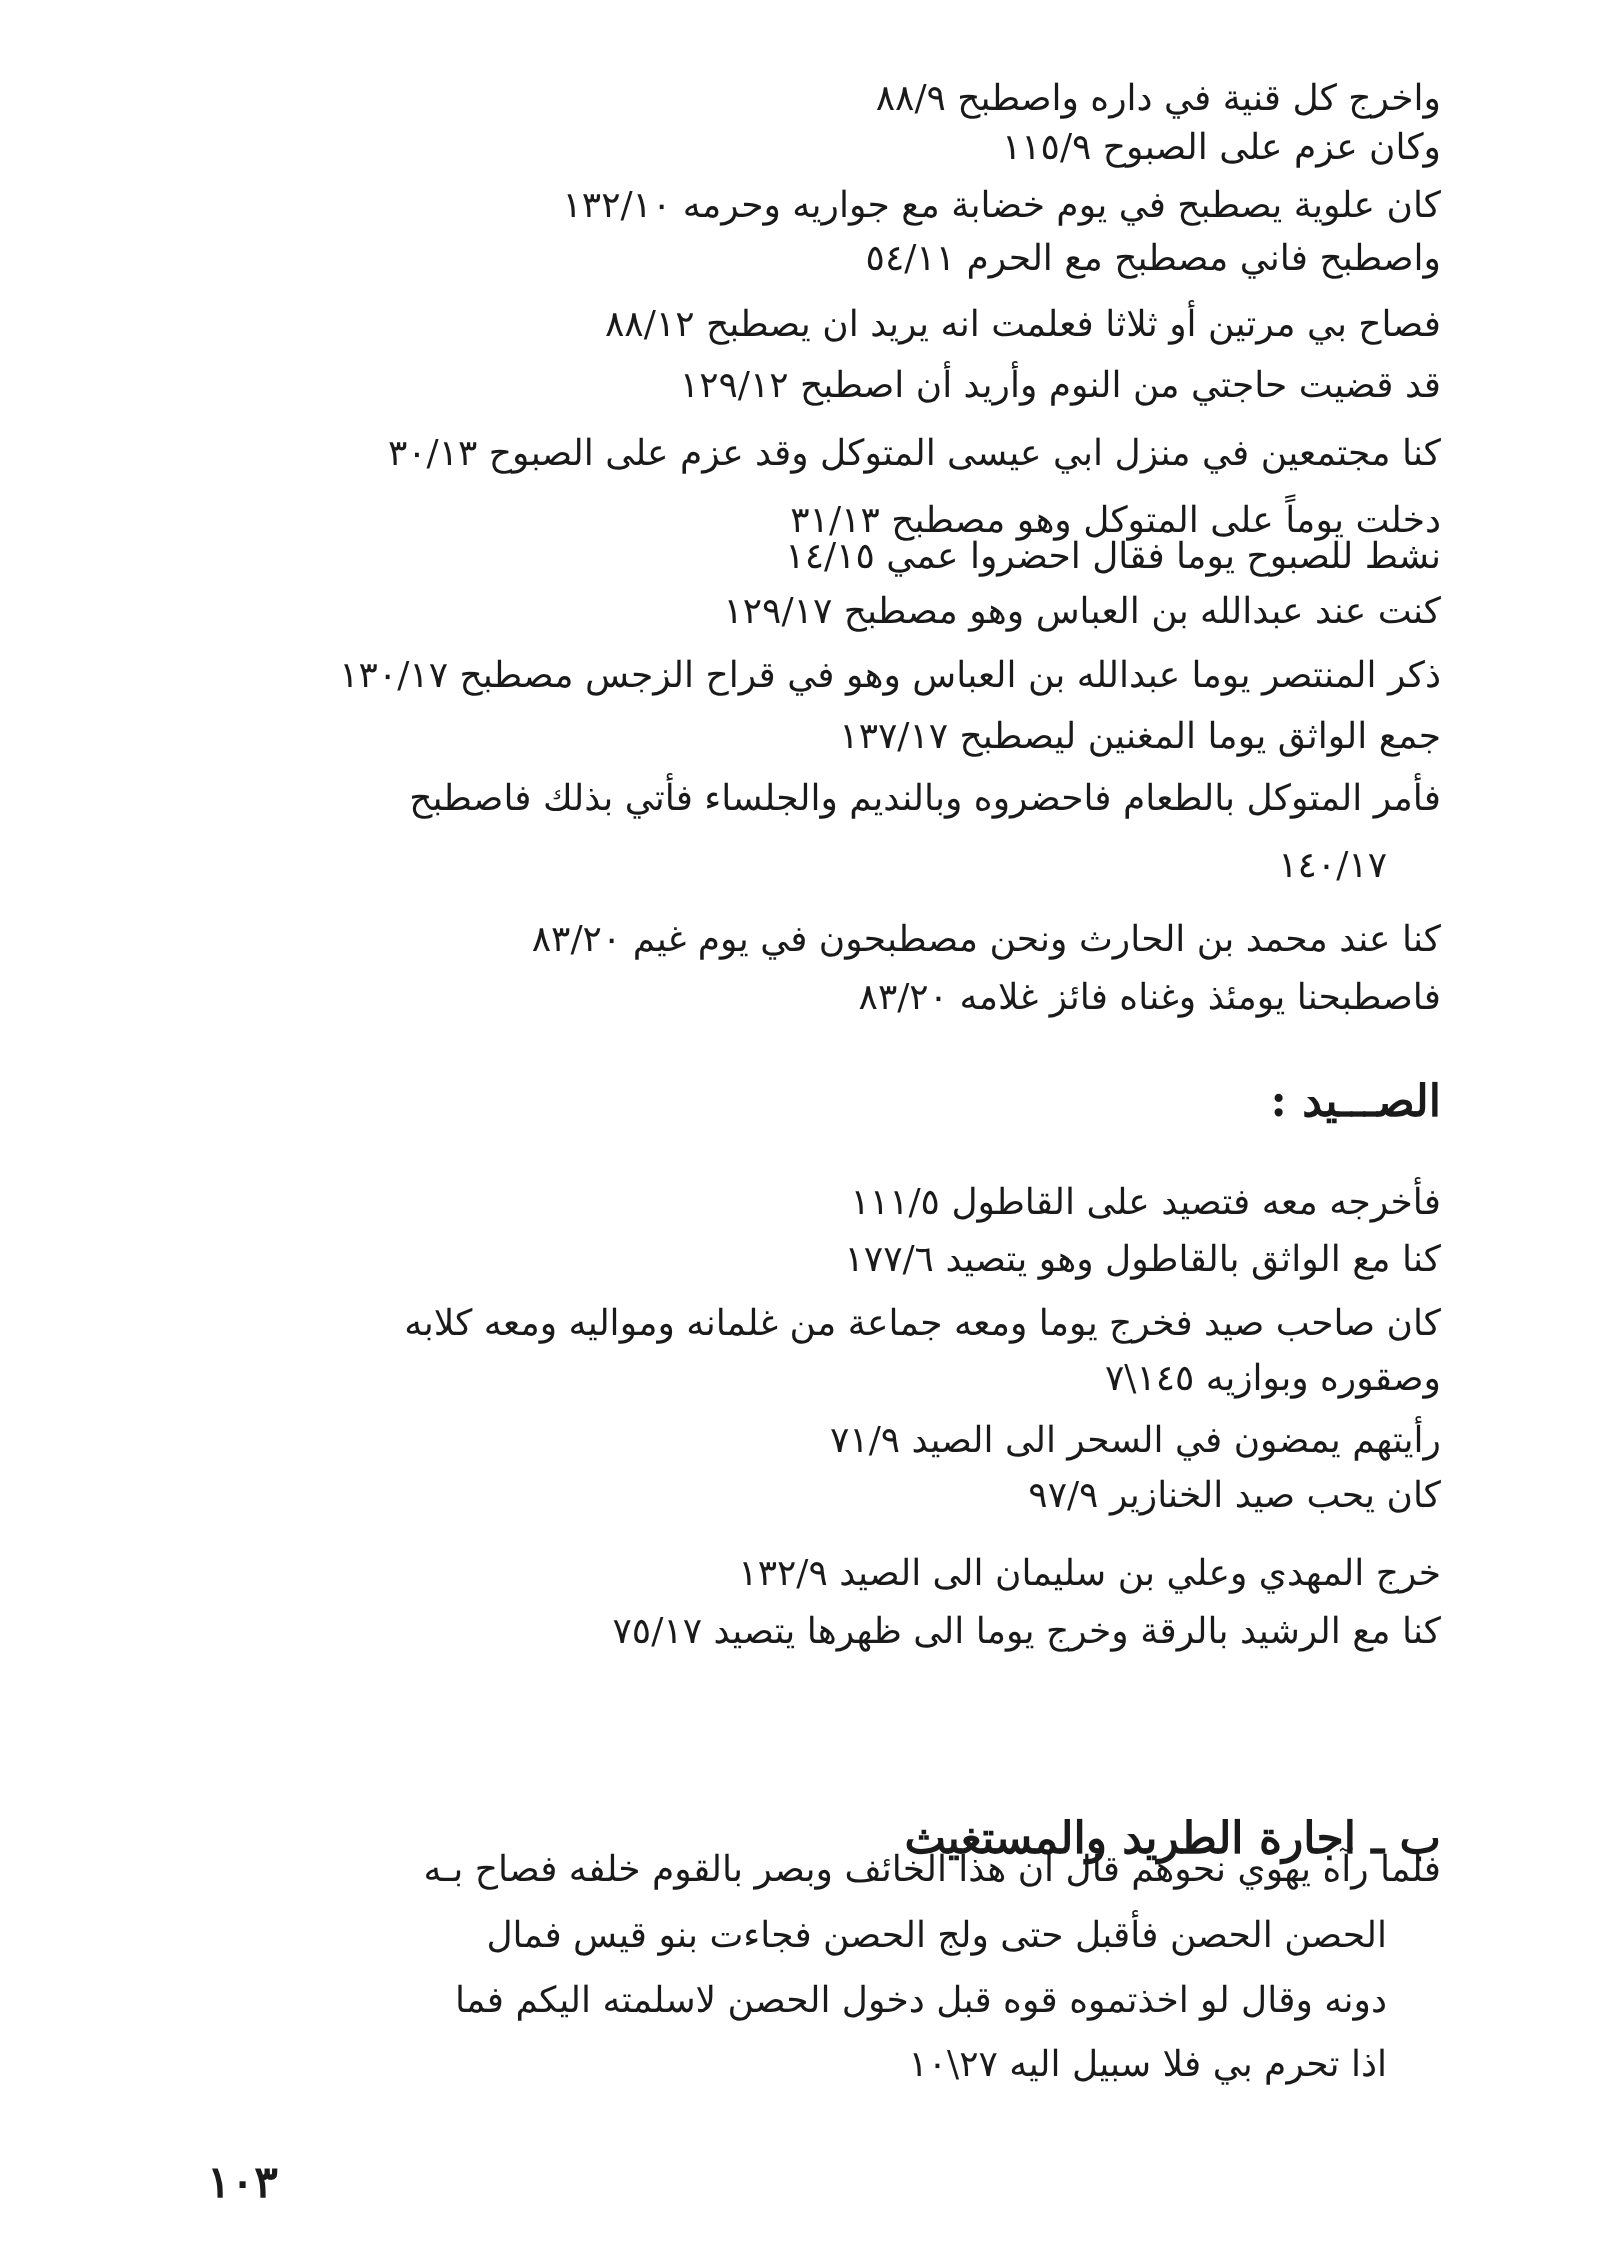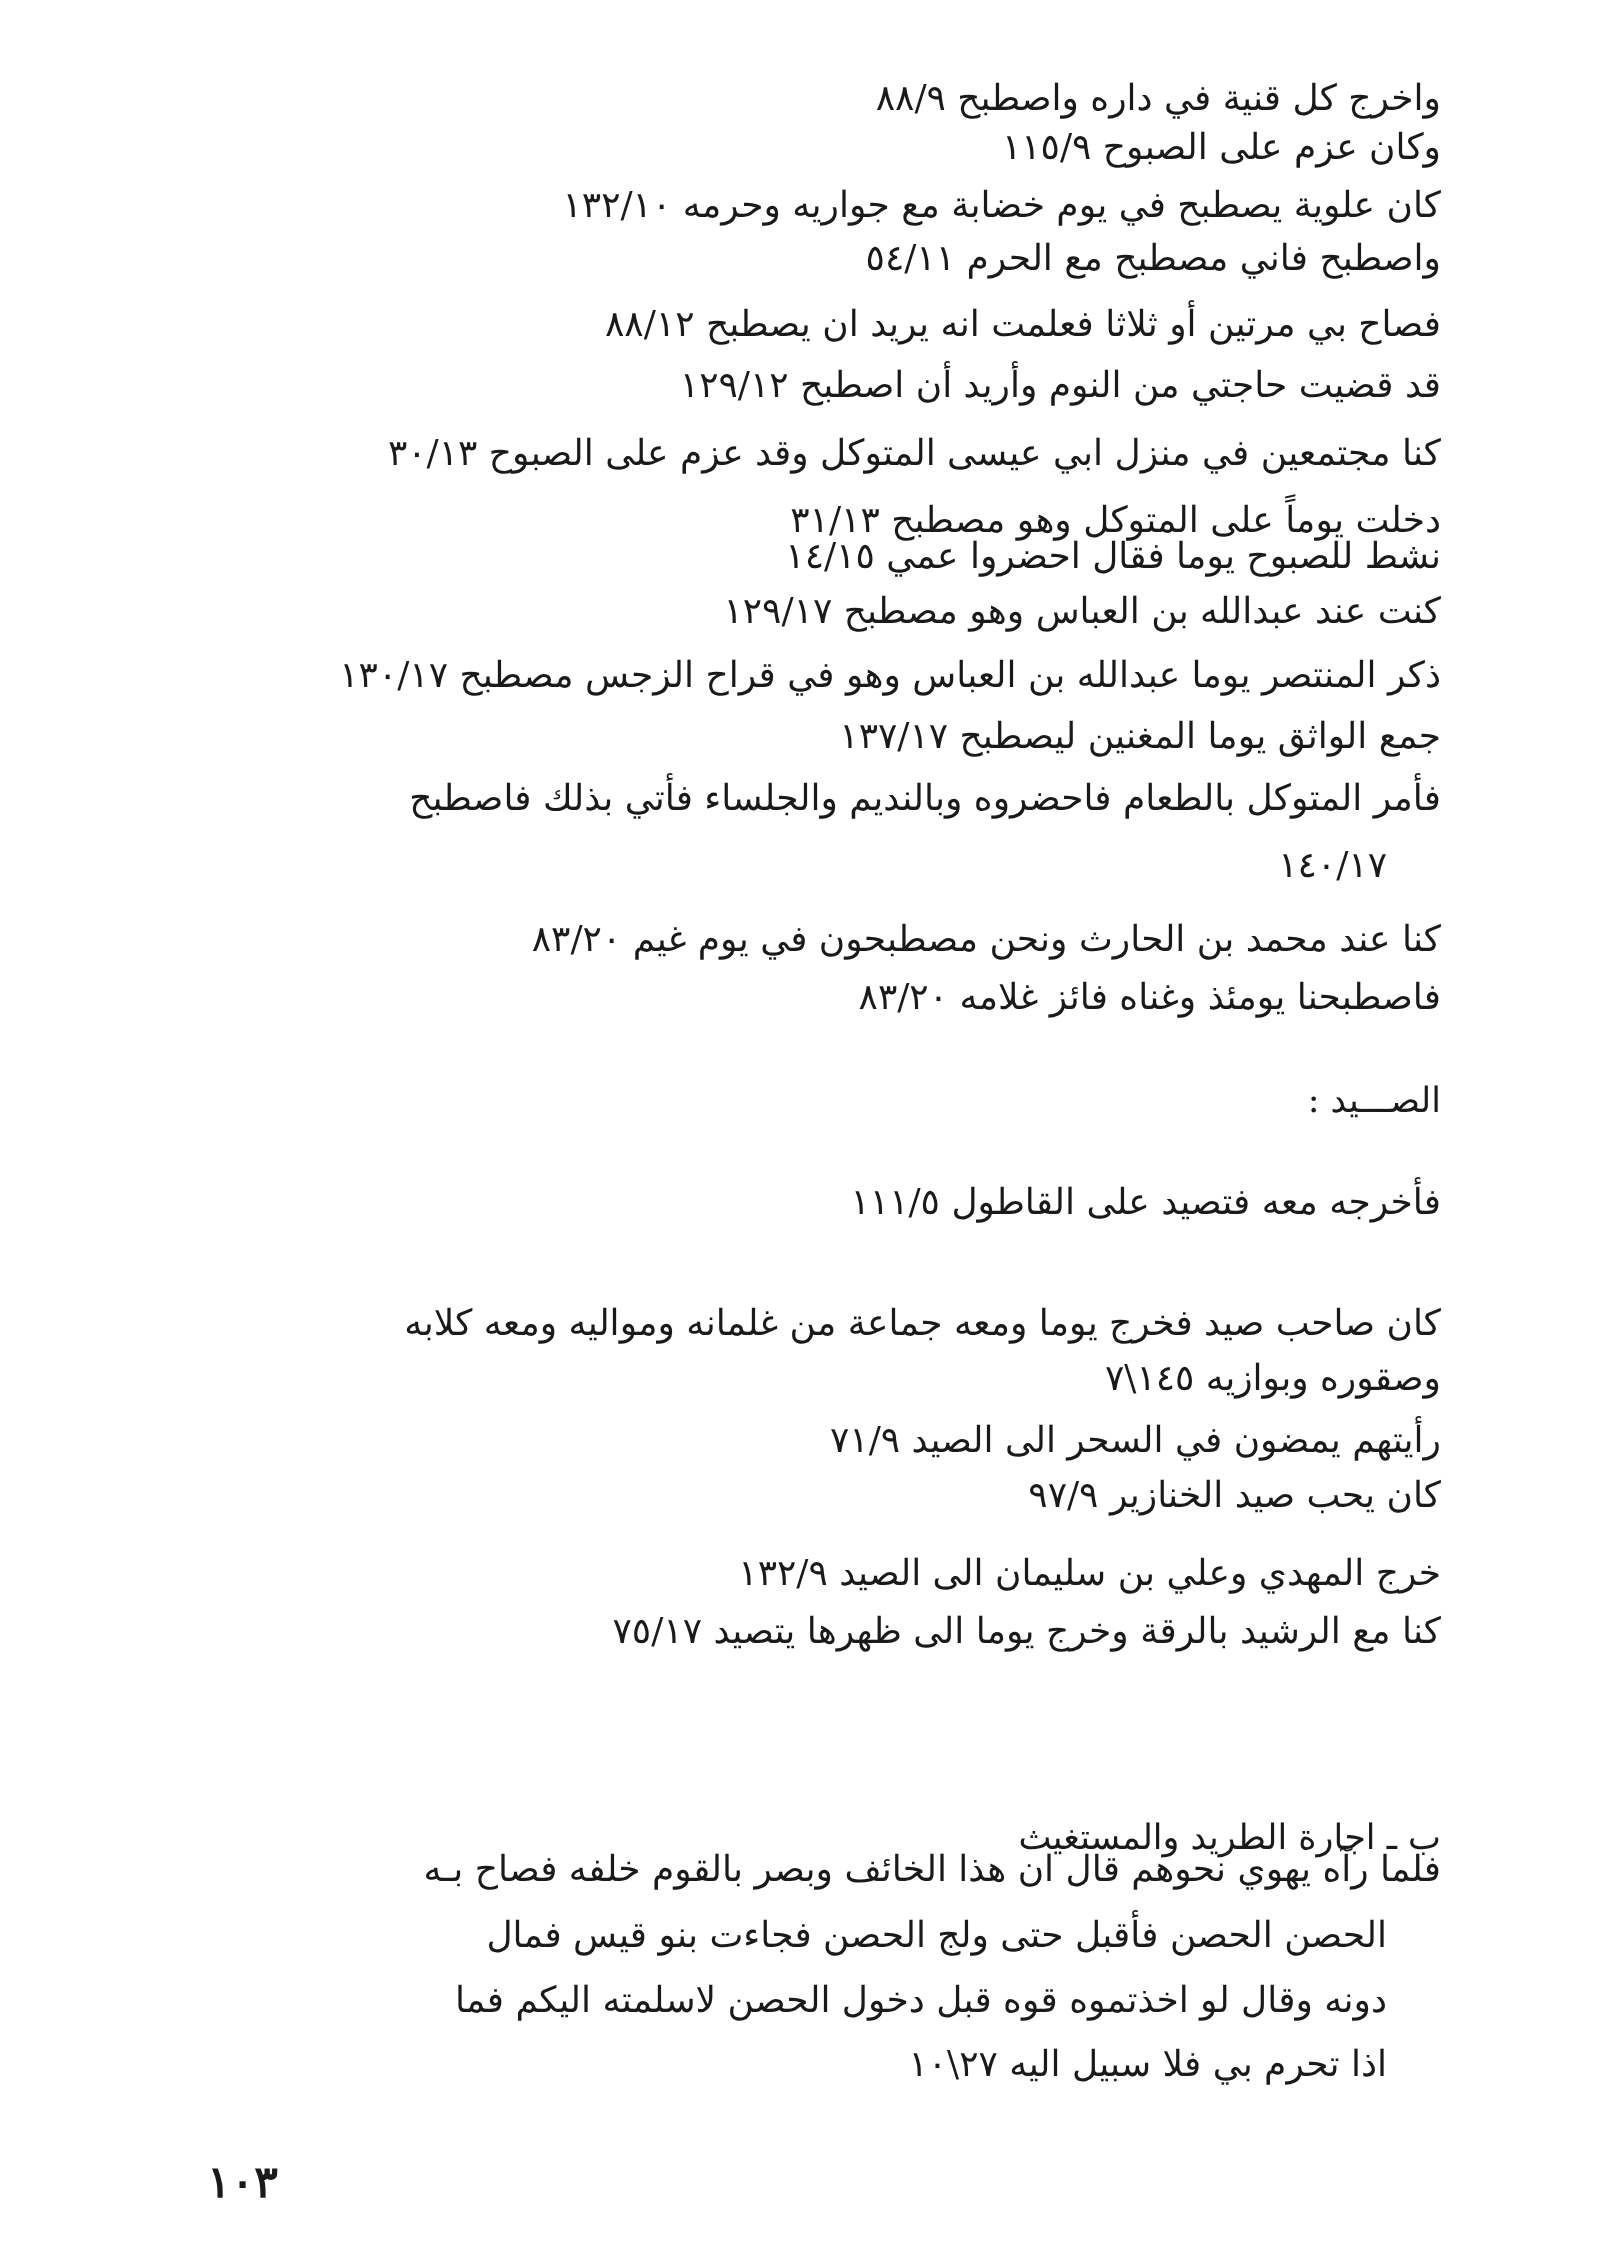--- a/index.html
+++ b/index.html
@@ -6,21 +6,21 @@
   body {
     width: 1623px; height: 2263px; background: #ffffff; position: relative; overflow: hidden;
     font-family: "DejaVu Serif", "Liberation Serif", serif; color: #1a1a1a;
   }
   .page { position: absolute; left: 0; top: 0; width: 1623px; height: 1665px; }
   .line {
     position: absolute; right: 182px; direction: rtl; text-align: right; white-space: nowrap;
     font-size: 36px; line-height: 47px; height: 47px;
   }
   .line.indent { right: 236px; }
-  .heading { font-weight: normal; font-size: 35px; }
+  .heading { font-weight: bold; font-size: 44px; }
   .page-number {
     position: absolute; left: 207px; top: 2157px; font-size: 44px; font-weight: bold;
     direction: rtl; line-height: 49px;
   }
 </style>
 </head>
 <body>
 
 <div class="page">
 
@@ -37,20 +37,21 @@
   <div class="line" style="top:651px">ذكر المنتصر يوما عبدالله بن العباس وهو في قراح الزجس مصطبح ١٣٠/١٧</div>
   <div class="line" style="top:712px">جمع الواثق يوما المغنين ليصطبح ١٣٧/١٧</div>
   <div class="line" style="top:774px">فأمر المتوكل بالطعام فاحضروه وبالنديم والجلساء فأتي بذلك فاصطبح</div>
   <div class="line indent" style="top:841px">١٤٠/١٧</div>
   <div class="line" style="top:915px">كنا عند محمد بن الحارث ونحن مصطبحون في يوم غيم ٨٣/٢٠</div>
   <div class="line" style="top:973px">فاصطبحنا يومئذ وغناه فائز غلامه ٨٣/٢٠</div>
 
   <div class="line heading" style="top:1077px">الصـــيد :</div>
 
   <div class="line" style="top:1178px">فأخرجه معه فتصيد على القاطول ١١١/٥</div>
+  <div class="line" style="top:1235px">كنا مع الواثق بالقاطول وهو يتصيد ١٧٧/٦</div>
   <div class="line" style="top:1299px">كان صاحب صيد فخرج يوما ومعه جماعة من غلمانه ومواليه ومعه كلابه</div>
   <div class="line" style="top:1354px">وصقوره وبوازيه ١٤٥\٧</div>
   <div class="line" style="top:1416px">رأيتهم يمضون في السحر الى الصيد ٧١/٩</div>
   <div class="line" style="top:1471px">كان يحب صيد الخنازير ٩٧/٩</div>
   <div class="line" style="top:1549px">خرج المهدي وعلي بن سليمان الى الصيد ١٣٢/٩</div>
   <div class="line" style="top:1607px">كنا مع الرشيد بالرقة وخرج يوما الى ظهرها يتصيد ٧٥/١٧</div>
 
   <div class="line heading" style="top:1814px">ب ـ اجارة الطريد والمستغيث</div>
 
   <div class="line" style="top:1845px">فلما رآه يهوي نحوهم قال ان هذا الخائف وبصر بالقوم خلفه فصاح بـه</div>

